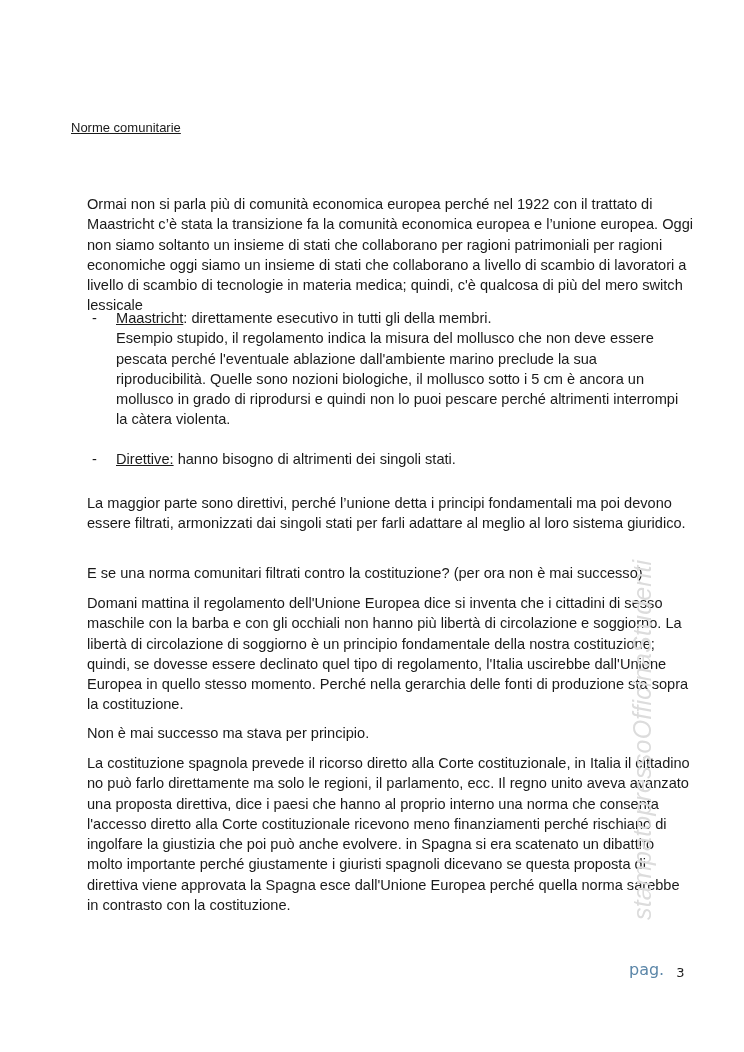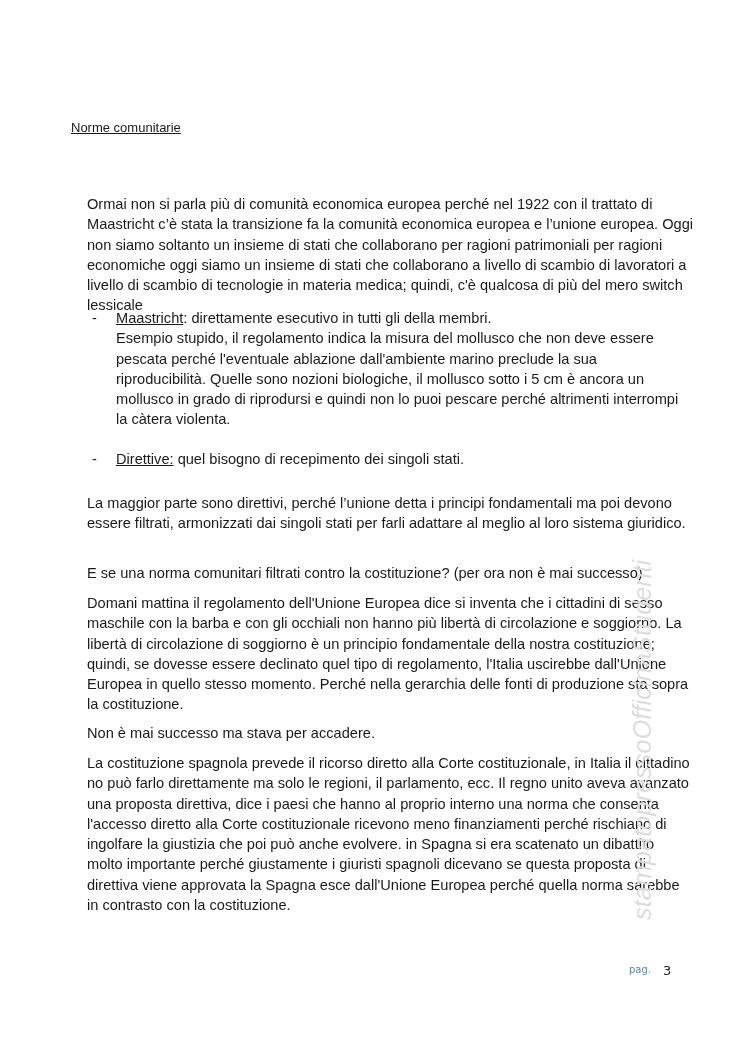--- a/index.html
+++ b/index.html
@@ -20,48 +20,48 @@
     .li-body { margin-left: 24px; }
     .u { text-decoration: underline; }
     .watermark {
       position: absolute; left: 628px; top: 920px;
       transform-origin: left top; transform: rotate(-90deg);
       font-family: "Liberation Sans", sans-serif; font-style: italic;
       font-size: 25px; color: #dcdcdc; white-space: nowrap; letter-spacing: 0.2px;
       line-height: 28px;
     }
     .footer { position: absolute; top: 960px; left: 629px; white-space: nowrap; }
-    .pag-label { font-family: "DejaVu Sans", sans-serif; font-size: 10px; color: #5b86a8; vertical-align: 2px; }
+    .pag-label { font-family: "DejaVu Sans", sans-serif; font-size: 16px; color: #5b86a8; vertical-align: 2px; }
     .pag-num { font-family: "DejaVu Sans", sans-serif; font-size: 13px; color: #222; margin-left: 12px; }
   </style>
 </head>
 <body>
 
 <h1 class="heading">Norme comunitarie</h1>
 
 <p class="p" style="top:178px;">Ormai non si parla più di comunità economica europea perché nel 1922 con il trattato di Maastricht c’è stata la transizione fa la comunità economica europea e l’unione europea. Oggi non siamo soltanto un insieme di stati che collaborano per ragioni patrimoniali per ragioni economiche oggi siamo un insieme di stati che collaborano a livello di scambio di lavoratori a livello di scambio di tecnologie in materia medica; quindi, c'è qualcosa di più del mero switch lessicale</p>
 
 <div class="list-item" style="top:308px;">
   <span class="dash">-</span>
   <div class="li-body">
     <span class="u">Maastricht</span><span>: direttamente esecutivo in tutti gli della membri.</span>
     <div>Esempio stupido, il regolamento indica la misura del mollusco che non deve essere pescata perché l'eventuale ablazione dall'ambiente marino preclude la sua riproducibilità.  Quelle sono nozioni biologiche, il mollusco sotto i 5 cm è ancora un mollusco in grado di riprodursi e quindi non lo puoi pescare perché altrimenti interrompi la càtera violenta.</div>
   </div>
 </div>
 
 <div class="list-item" style="top:449px;">
   <span class="dash">-</span>
   <div class="li-body">
-    <span class="u">Direttive:</span><span> quel bisogno di recepimento dei singoli stati.</span>
+    <span class="u">Direttive:</span><span> hanno bisogno di altrimenti dei singoli stati.</span>
   </div>
 </div>
 
 <p class="p" style="top:477px;">La maggior parte sono direttivi, perché l’unione detta i principi fondamentali ma poi devono essere filtrati, armonizzati dai singoli stati per farli adattare al meglio al loro sistema giuridico.</p>
 <p class="p" style="top:547px;">E se una norma comunitari filtrati contro la costituzione? (per ora non è mai successo)</p>
 <p class="p" style="top:577px;">Domani mattina il regolamento dell'Unione Europea dice si inventa che i cittadini di sesso maschile con la barba e con gli occhiali non hanno più libertà di circolazione e soggiorno. La libertà di circolazione di soggiorno è un principio fondamentale della nostra costituzione; quindi, se dovesse essere declinato quel tipo di regolamento, l'Italia uscirebbe dall'Unione Europea in quello stesso momento. Perché nella gerarchia delle fonti di produzione sta sopra la costituzione.</p>
-<p class="p" style="top:707px;">Non è mai successo ma stava per accadere.</p>
+<p class="p" style="top:707px;">Non è mai successo ma stava per principio.</p>
 <p class="p" style="top:737px;">La costituzione spagnola prevede il ricorso diretto alla Corte costituzionale, in Italia il cittadino no può farlo direttamente ma solo le regioni, il parlamento, ecc. Il regno unito aveva avanzato una proposta direttiva, dice i paesi che hanno al proprio interno una norma che consenta l'accesso diretto alla Corte costituzionale ricevono meno finanziamenti perché rischiano di ingolfare la giustizia che poi può anche evolvere. in Spagna si era scatenato un dibattito molto importante perché giustamente i giuristi spagnoli dicevano se questa proposta di direttiva viene approvata la Spagna esce dall'Unione Europea perché quella norma sarebbe in contrasto con la costituzione.</p>
 
 <div class="watermark">stampatopressoOfficinaStudenti</div>
 
 <div class="footer">
   <span class="pag-label">pag.</span><span class="pag-num">3</span>
 </div>
 
 </body></html>

